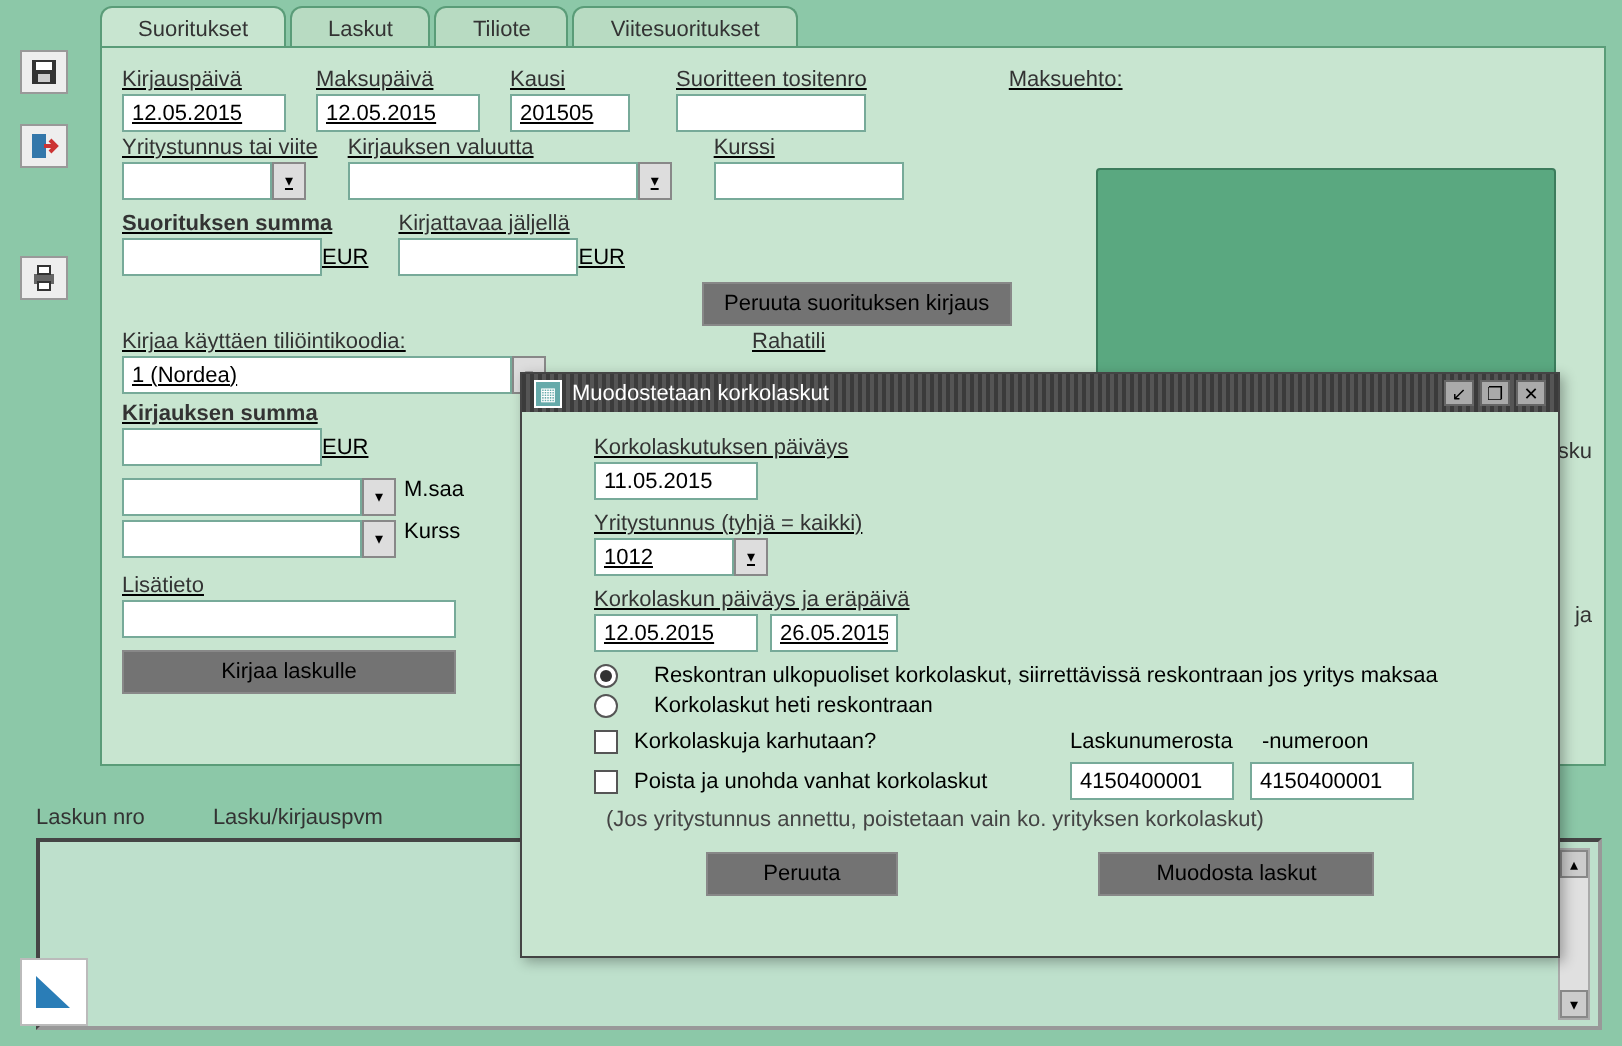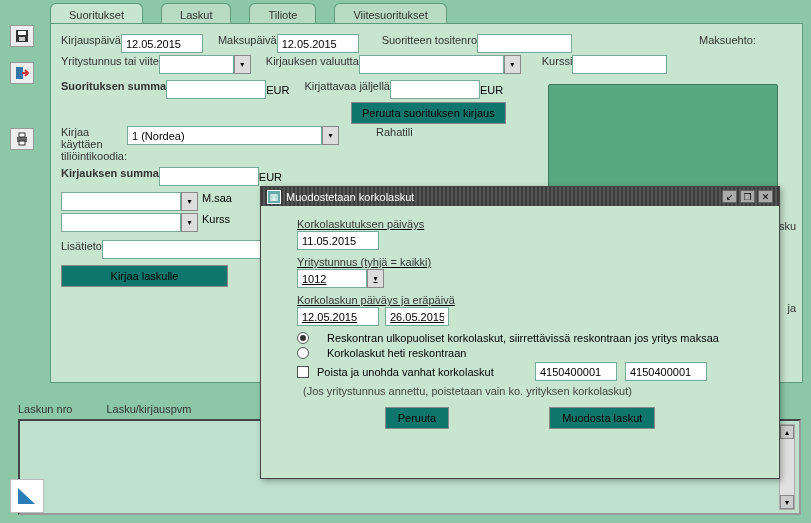--- a/index.html
+++ b/index.html
@@ -4,36 +4,36 @@
 <style>
 * { box-sizing: border-box; margin: 0; padding: 0; font-family: Tahoma, Arial, sans-serif; font-size: 11px; }
 body { background: #8cc8a8; width: 811px; height: 523px; position: relative; overflow: hidden; }
 
 
 .left-toolbar { position: absolute; left: 10px; top: 25px; width: 30px; display: flex; flex-direction: column; gap: 15px; }
 .tool-btn { width: 24px; height: 22px; background: #eee; border: 1px solid #999; display: flex; align-items: center; justify-content: center; }
 .tool-btn svg { width: 16px; height: 16px; }
 
 
-.tab-bar { position: absolute; left: 50px; top: 3px; display: flex; gap: 18px; }
+.tab-bar { position: absolute; left: 50px; top: 3px; display: flex; gap: 2px; }
 .tab { padding: 5px 18px; border: 1px solid #5a9c78; border-bottom: none; background: #b8dbc2; border-radius: 6px 6px 0 0; color: #333; }
 .tab.active { background: #c8e5d0; font-weight: normal; }
 
 
 .main { position: absolute; left: 50px; top: 23px; right: 8px; height: 360px; background: #c8e5d0; border: 1px solid #5a9c78; }
 .form { position: absolute; left: 10px; top: 10px; right: 10px; }
 
 .row { display: flex; gap: 15px; margin-bottom: 2px; }
-.field { display: flex; flex-direction: row; }
+.field { display: flex; flex-direction: column; text-decoration: underline; }
 .label { color: #333; margin-bottom: 1px; }
 .label.bold { font-weight: bold; }
 input[type=text], .tinput { background: #fff; border: 1px solid #7a9; padding: 2px 4px; height: 19px; }
 .dd-btn { width: 17px; height: 19px; border: 1px solid #888; background: #ddd; display: inline-flex; align-items: center; justify-content: center; font-size: 8px; }
 
-.btn { background: #0f766e; border: 1px solid #888; padding: 3px 10px; height: 22px; }
+.btn { background: #737373; border: 1px solid #888; padding: 3px 10px; height: 22px; }
 
 
 .right-panel { position: absolute; right: 14px; top: 50px; width: 230px; height: 110px; background: #5aa880; border: 1px solid #3c7c5c; border-radius: 2px; }
 
 
 .list-header { position: absolute; left: 18px; bottom: 108px; display: flex; gap: 34px; color: #333; justify-content: space-between; }
 .list-body { position: absolute; left: 18px; bottom: 8px; right: 10px; height: 96px; background: #bee0cc; border: 2px inset #999; }
 .list-scrollbar { position: absolute; right: 4px; top: 3px; bottom: 3px; width: 16px; background: #e0e0e0; border: 1px solid #aaa; }
 .list-scrollbar .arrow { width: 14px; height: 14px; background: #ccc; border: 1px solid #888; font-size: 8px; display:flex; align-items:center; justify-content:center;}
 .list-scrollbar .arrow.down { position: absolute; bottom: 0; }
@@ -48,21 +48,21 @@
 .dialog-body { padding: 12px 36px 10px 36px; }
 .dlg-row { margin-bottom: 6px; text-decoration: underline; }
 .dlg-label { color:#333; margin-bottom: 1px; }
 .radio-row, .check-row { display:flex; align-items:center; gap:18px; margin-bottom:3px; }
 .radio, .check { width:12px; height:12px; border:1px solid #555; background:#fff; display:inline-flex; align-items:center; justify-content:center; }
 .radio { border-radius:50%; }
 .radio.checked::after { content:""; width:6px; height:6px; background:#333; border-radius:50%; }
 .num-row { display:flex; align-items:center; gap:8px; margin-bottom:4px; }
 .dlg-hint { color:#444; margin: 3px 0 10px 6px; }
 .dlg-buttons { display:flex; justify-content:center; gap:100px; margin-top:8px; }
-.dlg-buttons .btn { padding: 3px 12px; }
+.dlg-buttons .btn { padding: 3px 28px; }
 
 
 .corner-ico { position:absolute; left:10px; bottom:10px; width:34px; height:34px; background:#fff; border:1px solid #bbb; display:flex; align-items:center; justify-content:center; }
 
 
 .withdd { display:flex; }
 .eur-row { display:flex; align-items:center; gap:0; }
 </style>
 </head>
 <body>
@@ -102,25 +102,29 @@
   <div class="form">
     <div class="row">
       <div class="field">
           <span class="label">Kirjauspäivä</span>
         <input class="tinput" style="width: 82px;" value="12.05.2015">
         </div>
       <div class="field">
           <span class="label">Maksupäivä</span>
         <input class="tinput" style="width: 82px;" value="12.05.2015">
         </div>
+      <div class="field">
+          <span class="label">Kausi</span>
+        <input class="tinput" style="width: 60px;" value="201505">
+        </div>
       <div class="field" style="margin-left:8px">
           <span class="label">Suoritteen tositenro</span>
         <input class="tinput" style="width: 95px;">
         </div>
-      <div class="field" style="margin-left:112px">
+      <div class="field" style="margin-left:56px">
           <span class="label">Maksuehto:</span>
         </div>
     </div>
 
     <div class="right-panel"></div>
 
     <div class="row">
       <div class="field">
           <span class="label">Yritystunnus tai viite</span>
         <div class="withdd">
@@ -269,20 +273,26 @@
 
     <div class="radio-row">
         <span class="radio checked"></span>
         <span>Reskontran ulkopuoliset korkolaskut, siirrettävissä reskontraan jos yritys maksaa</span>
       </div>
     <div class="radio-row">
         <span class="radio"></span>
         <span>Korkolaskut heti reskontraan</span>
       </div>
 
+    <div class="num-row" style="margin-top:6px">
+      <span class="check"></span>
+      <span style="width:210px">Korkolaskuja karhutaan?</span>
+      <span style="width:88px">Laskunumerosta</span>
+      <span>-numeroon</span>
+    </div>
     <div class="num-row">
       <span class="check"></span>
       <span style="width:210px">Poista ja unohda vanhat korkolaskut</span>
       <input class="tinput" style="width: 82px;" value="4150400001">
       <input class="tinput" style="width: 82px;" value="4150400001">
     </div>
     <div class="dlg-hint">(Jos yritystunnus annettu, poistetaan vain ko. yrityksen korkolaskut)</div>
 
     <div class="dlg-buttons">
       <button class="btn">Peruuta</button>

